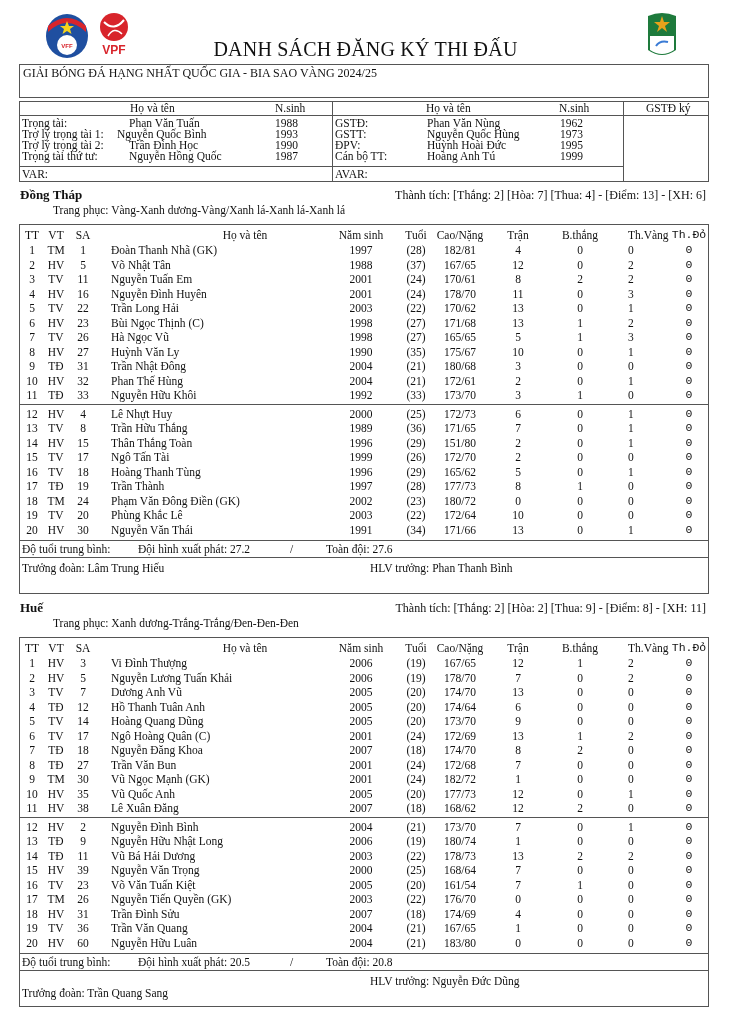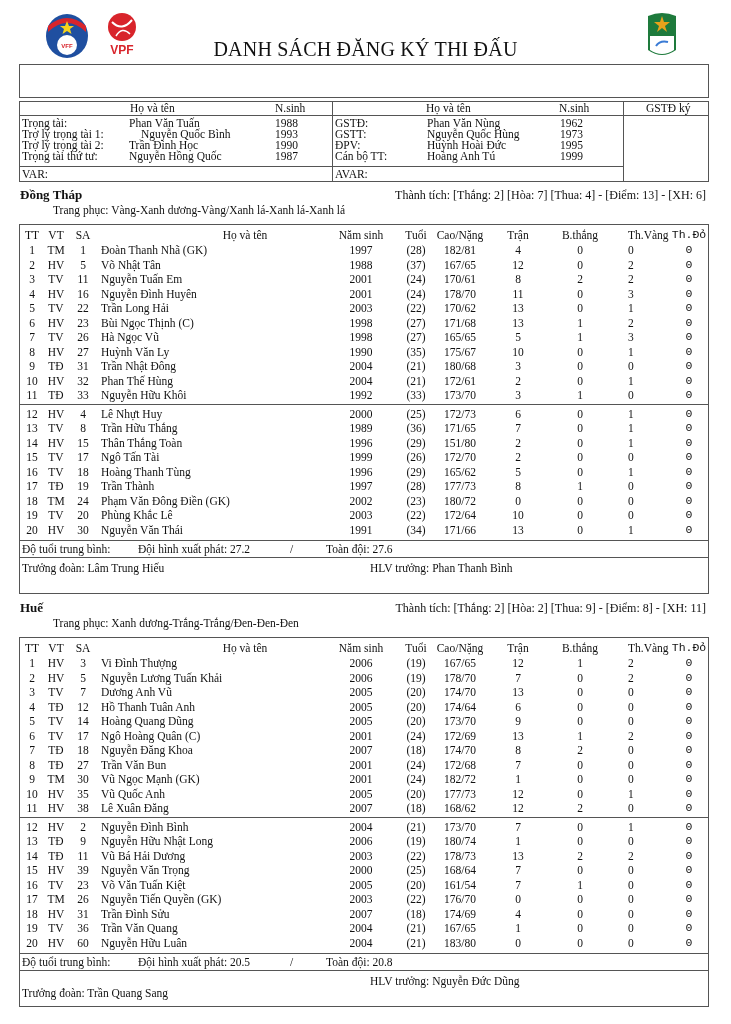--- a/index.html
+++ b/index.html
@@ -1,40 +1,40 @@
 <!DOCTYPE html>
 <html><head>
 <meta charset="utf-8">
 <style>
   html, body { margin:0; padding:0; background:#ffffff; }
   body { width:731px; height:1024px; position:relative; overflow:hidden;
          font-family:"Liberation Serif","DejaVu Serif",serif; color:#111; font-size:11.5px; }
   .abs { position:absolute; }
   .logo-vff { left:44px; top:12px; width:46px; height:48px; }
-  .logo-vpf { left:104px; top:10px; width:36px; height:50px; }
+  .logo-vpf { left:96px; top:10px; width:36px; height:50px; }
   .logo-league { left:646px; top:10px; width:32px; height:50px; }
   .main-title { left:0; width:731px; top:38px; text-align:center; font-size:20px; letter-spacing:0.2px; }
   .box { border:1px solid #555; position:absolute; box-sizing:border-box; }
   .match-box { left:19px; top:64px; width:690px; height:34px; padding:1px 3px; line-height:15px; font-size:12px; }
   .ref-table { left:19px; top:101px; width:690px; height:81px; }
   .ref-table .col-sep1 { position:absolute; left:312px; top:0; bottom:0; border-left:1px solid #555; }
   .ref-table .col-sep2 { position:absolute; left:603px; top:0; bottom:0; border-left:1px solid #555; }
   .ref-table .hline1 { position:absolute; left:0; right:0; top:13px; border-top:1px solid #555; }
   .ref-table .hline2 { position:absolute; left:0; width:603px; top:64px; border-top:1px solid #555; }
   .ref-table span { position:absolute; line-height:11px; font-size:11.5px; white-space:nowrap; }
   .team-name { font-weight:bold; font-size:13px; }
   .team-stats { font-size:12px; text-align:right; }
   .kit { font-size:11.5px;margin-left:32px; }
   .roster { left:19px; width:690px; }
   .roster .row { position:absolute; left:0; right:0; height:12px; line-height:12px; font-size:11.5px; }
   .roster .row span { position:absolute; white-space:nowrap; }
   .c-tt { left:2px; width:20px; text-align:center; }
   .c-vt { left:24px; width:24px; text-align:center; }
   .c-sa { left:52px; width:22px; text-align:center; }
-  .c-name { left:81px; }
+  .c-name { left:91px; }
   .c-name-h { left:120px; width:210px; text-align:center; }
   .c-ns { left:312px; width:58px; text-align:center; }
   .c-tuoi { left:381px; width:30px; text-align:center; }
   .c-cn { left:409px; width:62px; text-align:center; }
   .c-tran { left:478px; width:40px; text-align:center; }
   .c-bt { left:530px; width:60px; text-align:center; }
   .c-tv { left:608px; width:58px; text-align:left; }
   .c-td { left:648px; width:42px; text-align:center;font-family:Liberation Mono, monospace; }
   .sub-sep { position:absolute; left:0; right:0; border-top:1px solid #555; }
   .footer-box { left:19px; width:690px; font-size:11.5px; }
@@ -65,38 +65,39 @@
     <path d="M2 6 Q16 0 30 6 L30 40 Q16 50 2 40 Z" fill="#1e7a3c"></path>
     <path d="M4 26 L28 26 L28 40 Q16 48 4 40 Z" fill="#ffffff"></path>
     <polygon points="16,6 18,12 24,12 19,16 21,22 16,18 11,22 13,16 8,12 14,12" fill="#e8a21b"></polygon>
     <path d="M10 36 Q14 30 22 32" stroke="#3a7bd5" stroke-width="2" fill="none"></path>
   </svg>
 </div>
 
 <div class="abs main-title">DANH SÁCH ĐĂNG KÝ THI ĐẤU</div>
 
 <div class="box match-box">
+  <div>GIẢI BÓNG ĐÁ HẠNG NHẤT QUỐC GIA - BIA SAO VÀNG 2024/25</div>
 </div>
 
 <div class="box ref-table">
   <div class="col-sep1"></div>
     <div class="col-sep2"></div>
   <div class="hline1"></div>
     <div class="hline2"></div>
   <span style="left:110px;top:1px">Họ và tên</span>
   <span style="left:255px;top:1px">N.sinh</span>
   <span style="left:406px;top:1px">Họ và tên</span>
   <span style="left:539px;top:1px">N.sinh</span>
   <span style="left:626px;top:1px">GSTĐ ký</span>
 
   <span style="left:2px;top:16px">Trọng tài:</span>
   <span style="left:109px;top:16px">Phan Văn Tuấn</span>
   <span style="left:255px;top:16px">1988</span>
   <span style="left:2px;top:27px">Trợ lý trọng tài 1:</span>
-  <span style="left:121px;top:27px">Nguyễn Quốc Bình</span>
+  <span style="left:97px;top:27px">Nguyễn Quốc Bình</span>
   <span style="left:255px;top:27px">1993</span>
   <span style="left:2px;top:38px">Trợ lý trọng tài 2:</span>
   <span style="left:109px;top:38px">Trần Đình Học</span>
   <span style="left:255px;top:38px">1990</span>
   <span style="left:2px;top:49px">Trọng tài thứ tư:</span>
   <span style="left:109px;top:49px">Nguyễn Hồng Quốc</span>
   <span style="left:255px;top:49px">1987</span>
 
   <span style="left:315px;top:16px">GSTĐ:</span>
   <span style="left:407px;top:16px">Phan Văn Nùng</span>

